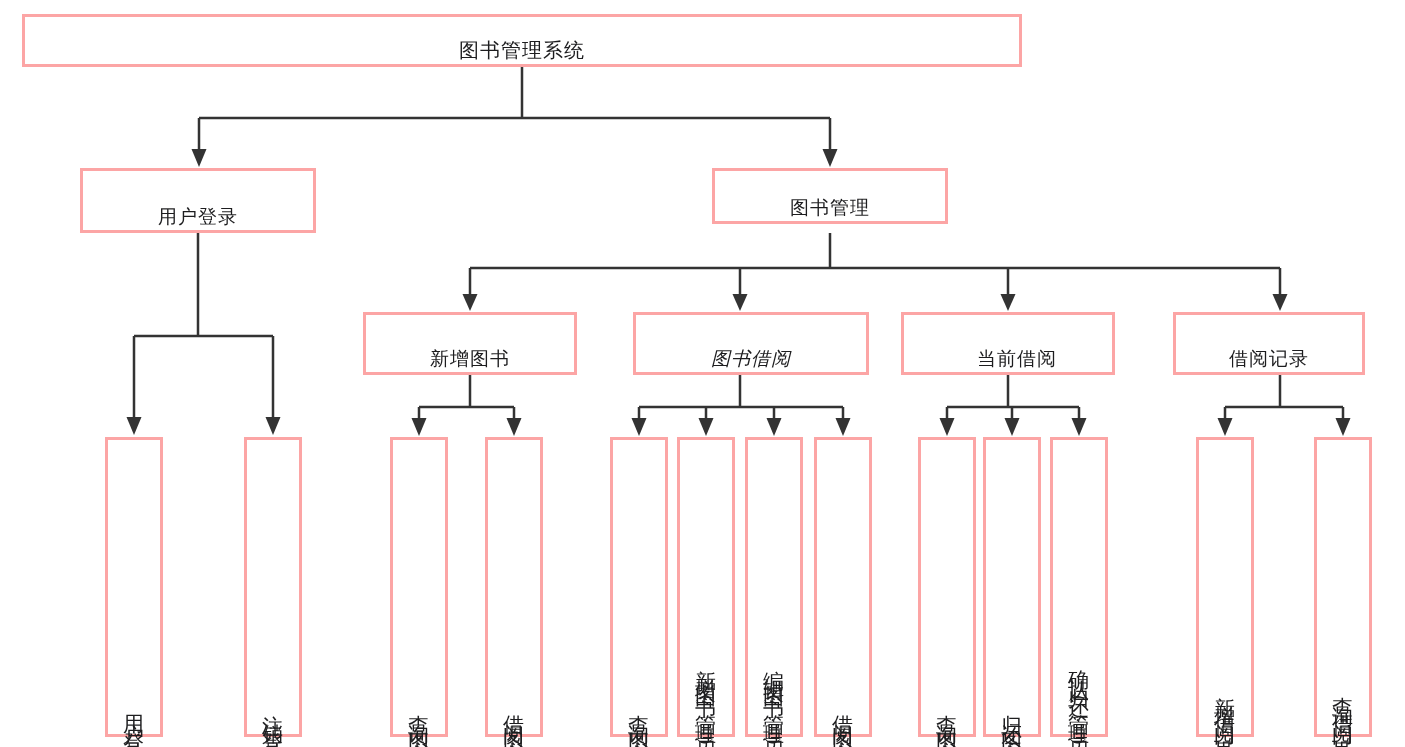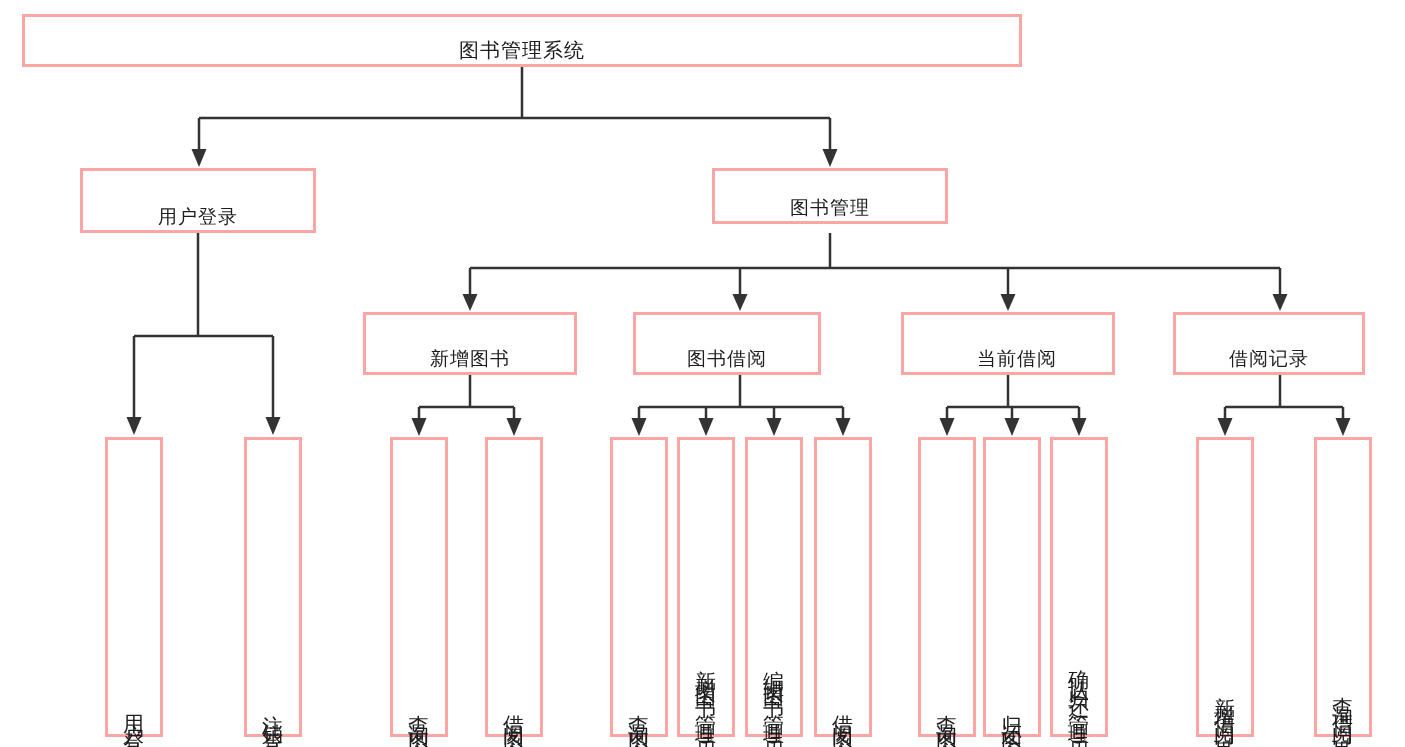--- a/index.html
+++ b/index.html
@@ -94,21 +94,21 @@
   <div class="box l2-box" style="left:80px;top:168px;width:236px;height:65px;">
     <span>用户登录</span>
   </div>
   <div class="box l2-box" style="left:712px;top:168px;width:236px;height:56px;">
     <span>图书管理</span>
   </div>
 
   <div class="box l3-box" style="left:363px;top:312px;width:214px;height:63px;">
     <span>新增图书</span>
   </div>
-  <div class="box l3-box" style="left:633px;top:312px;width:188px;height:63px;">
+  <div class="box l3-box" style="left:633px;top:312px;width:236px;height:63px;font-style:italic;">
     <span>图书借阅</span>
   </div>
   <div class="box l3-box" style="left:901px;top:312px;width:214px;height:63px;padding-left:18px;">
     <span>当前借阅</span>
   </div>
   <div class="box l3-box" style="left:1173px;top:312px;width:192px;height:63px;">
     <span>借阅记录</span>
   </div>
 
   <div class="box leaf-box" style="left:105px;top:437px;width:58px;height:300px;">

